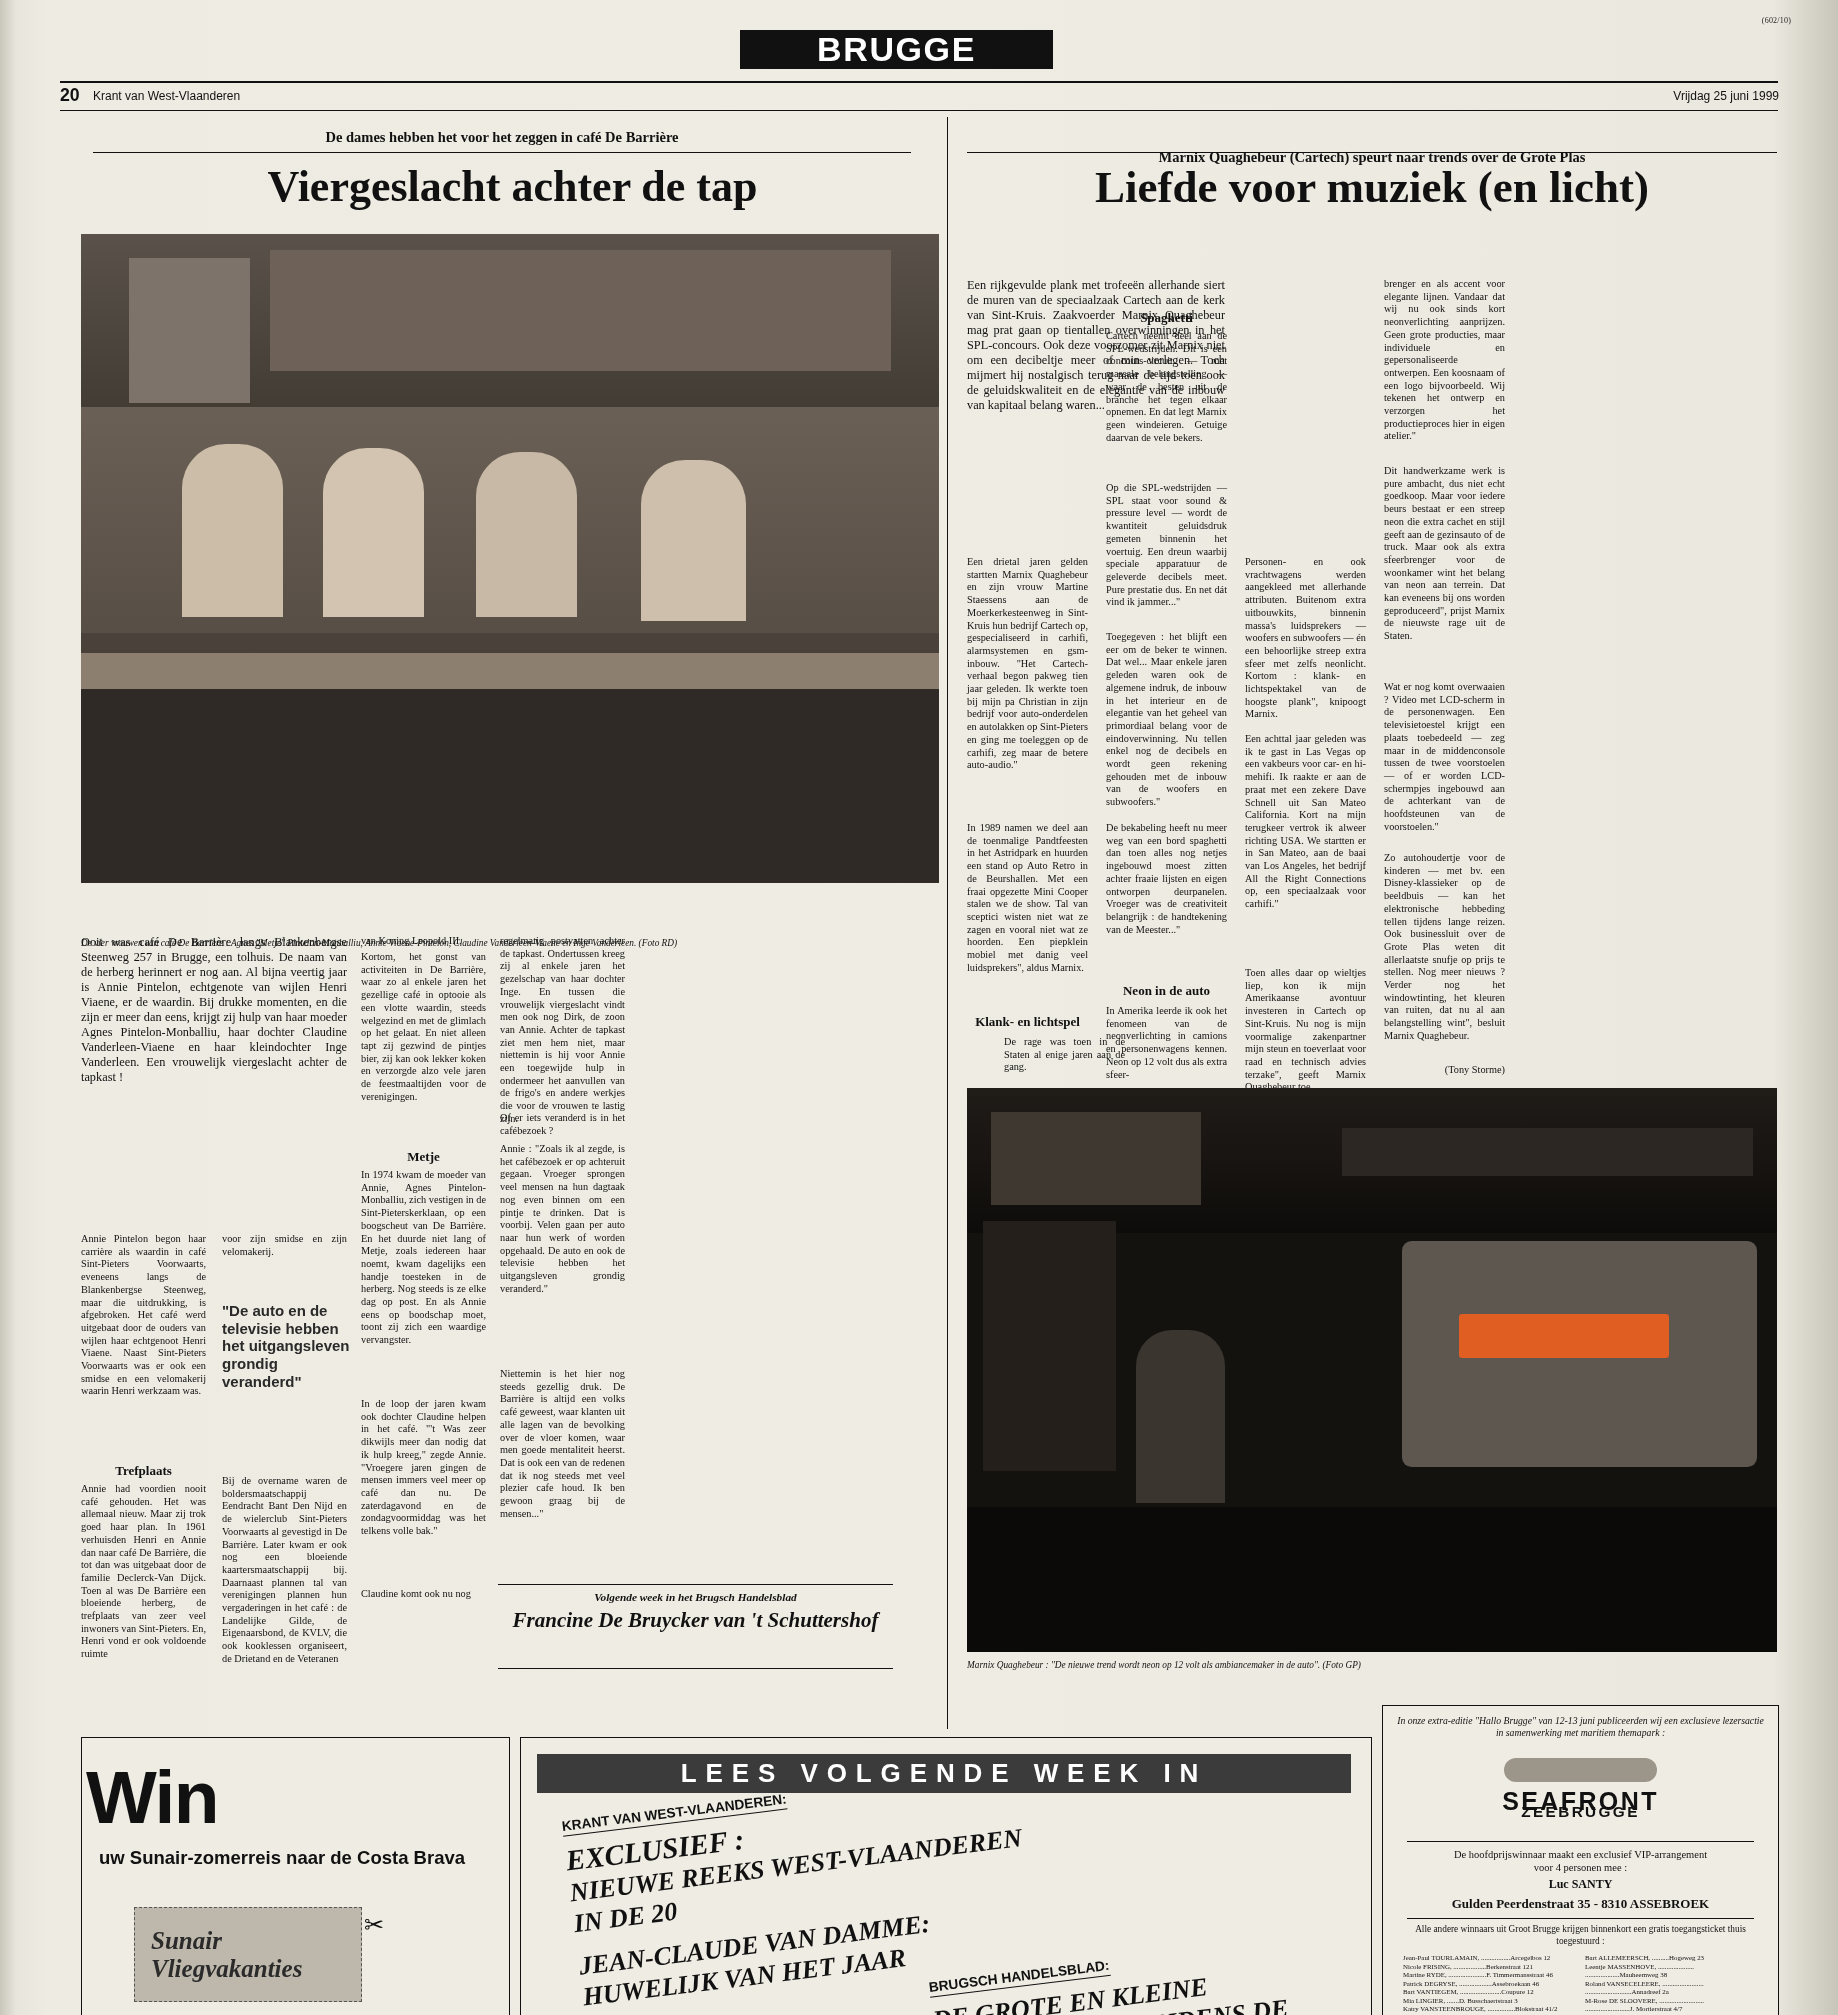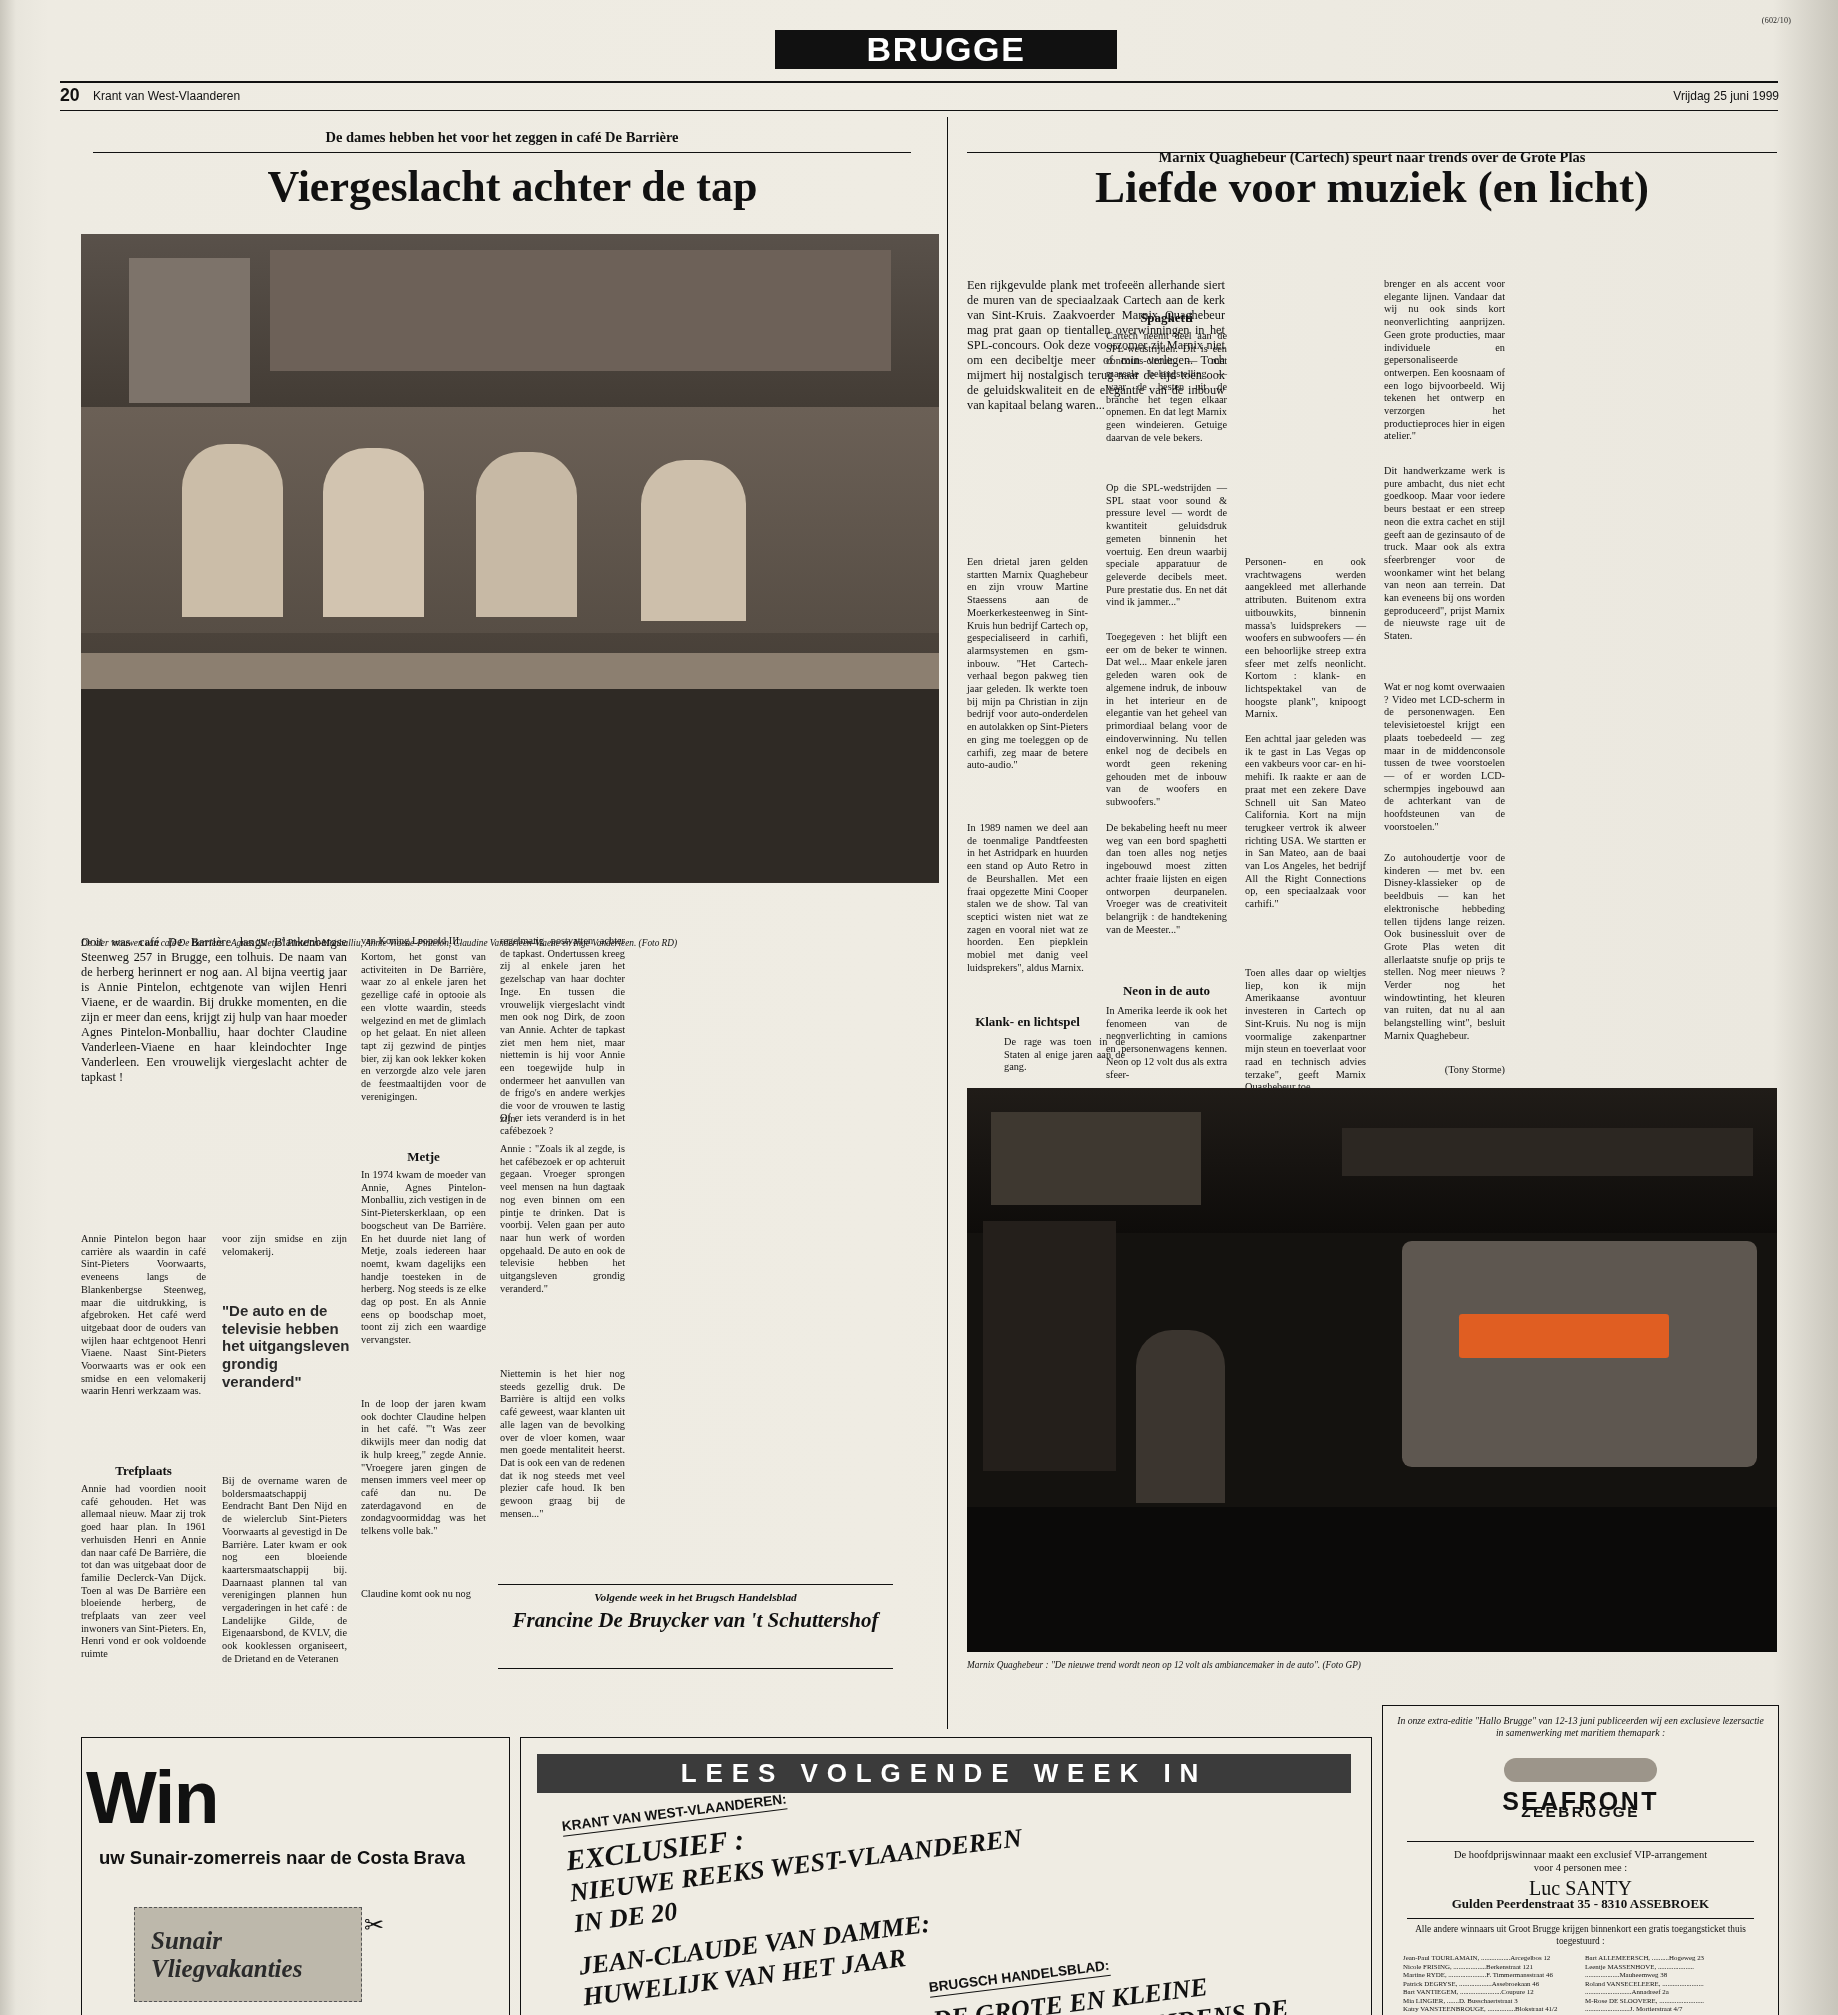--- a/index.html
+++ b/index.html
@@ -9,21 +9,21 @@
     background:#cfccc2;
     overflow:hidden;
   }
   .sheet{
     position:absolute;left:0;top:0;width:1839px;height:2667px;
     background:linear-gradient(90deg,#c9c6bc 0px,#e8e5dc 16px,#eeebe2 48px,#efece3 887px,#ebe8df 1773px,#c7c4ba 1839px);
   }
   
   .top-code{position:absolute;right:48px;top:16px;font-size:8px;letter-spacing:0.2px;color:#222;}
   .brugge-bar{
-    position:absolute;left:740px;top:30px;width:342px;height:39px;background:#111;margin-left:35px;
+    position:absolute;left:740px;top:30px;width:313px;height:39px;background:#111;
   }
   .brugge-bar span{
     display:block;text-align:center;color:#fff;font-family:"Liberation Sans",sans-serif;
     font-weight:bold;font-size:34px;letter-spacing:1.6px;line-height:39px;
   }
   .page-num{position:absolute;left:60px;top:85px;font-family:"Liberation Sans",sans-serif;font-weight:bold;font-size:17.7px;}
   .paper-name{position:absolute;left:93px;top:89px;font-family:"Liberation Sans",sans-serif;font-size:12px;}
   .date{position:absolute;right:60px;top:89px;font-family:"Liberation Sans",sans-serif;font-size:12px;}
   .rule{position:absolute;background:#111;}
   .rule-h{height:1.2px;}
@@ -227,21 +227,21 @@
   <div class="adbox" style="left:1382px;top:1705px;width:395px;height:895px;">
     <div style="position:absolute;left:12px;top:8.9px;width:371px;text-align:center;font-style:italic;font-size:9.7px;line-height:12px;">In onze extra-editie "Hallo Brugge" van 12-13 juni publiceerden wij een exclusieve lezersactie in samenwerking met maritiem themapark :</div>
 
     <div style="position:absolute;left:121px;top:52px;width:153px;height:24px;background:#9c958a;border-radius:12px;"></div>
     <div class="seafront center" style="position:absolute;left:12px;top:81px;width:371px;font-size:25px;">SEAFRONT</div>
     <div class="seafront center" style="position:absolute;left:12px;top:97px;width:371px;font-size:15.3px;">ZEEBRUGGE</div>
     <div class="rule rule-h" style="left:24px;top:135px;width:347px;height:1.2px;"></div>
 
     <div class="center" style="position:absolute;left:12px;top:142px;width:371px;font-size:10.5px;line-height:13px;">De hoofdprijswinnaar maakt een exclusief VIP-arrangement</div>
     <div class="center" style="position:absolute;left:12px;top:155px;width:371px;font-size:10.5px;line-height:13px;">voor 4 personen mee :</div>
-    <div class="center" style="position:absolute;left:12px;top:171px;width:371px;font-size:20px;font-weight:normal;">Luc SANTY</div>
+    <div class="center" style="position:absolute;left:12px;top:171px;width:371px;font-size:12px;font-weight:bold;">Luc SANTY</div>
     <div class="center" style="position:absolute;left:12px;top:190px;width:371px;font-size:13px;font-weight:bold;">Gulden Peerdenstraat 35 - 8310 ASSEBROEK</div>
     <div class="rule rule-h" style="left:24px;top:212px;width:347px;height:0.8px;"></div>
 
     <div class="center" style="position:absolute;left:16px;top:218px;width:363px;font-size:9.3px;line-height:11.7px;">Alle andere winnaars uit Groot Brugge krijgen binnenkort een gratis toegangsticket thuis toegestuurd :</div>
 
     <div class="winners" style="position:absolute;left:20px;top:248px;width:173px;">
       <span>Jean-Paul TOURLAMAIN, .................Arcegelbos 12</span>
       <span>Nicole FRISING, ...................Berkenstraat 121</span>
       <span>Martine RYDE, ......................F. Timmermansstraat 46</span>
       <span>Patrick DEGRYSE, ...................Assebroekaan 46</span>

